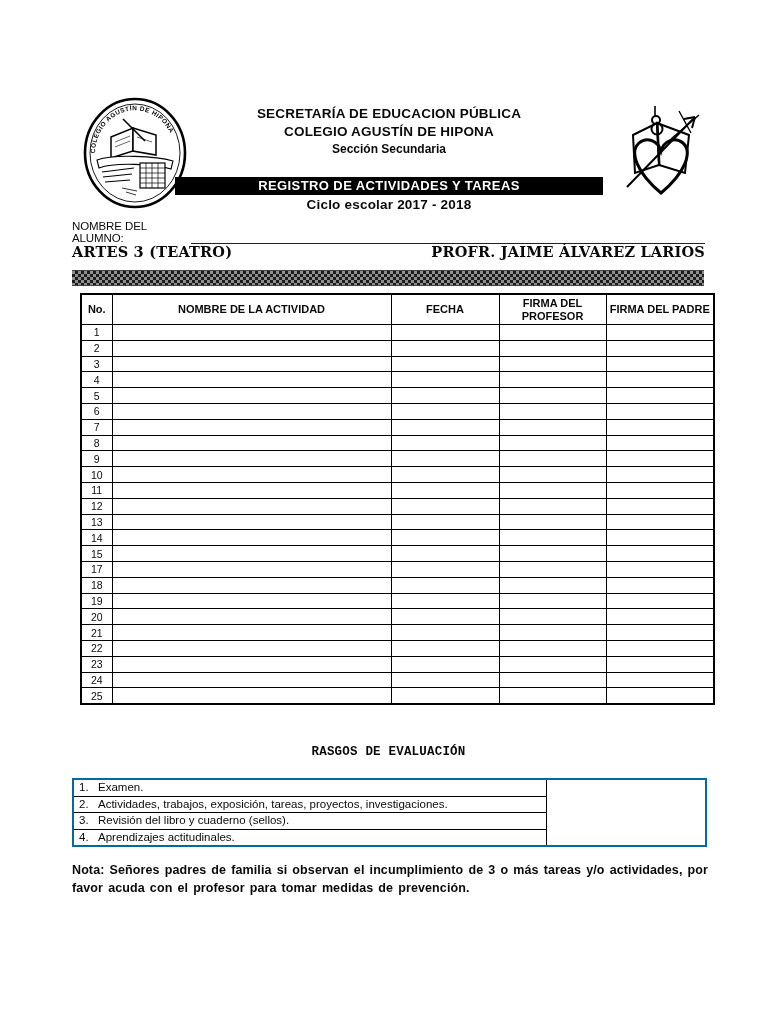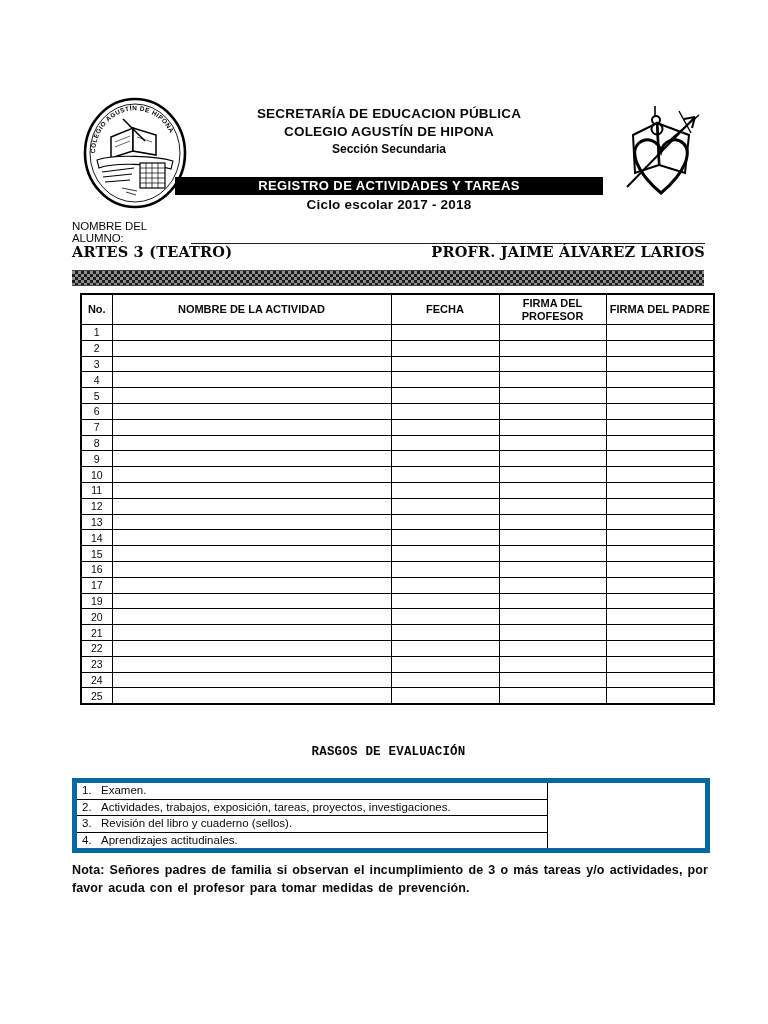--- a/index.html
+++ b/index.html
@@ -33,21 +33,21 @@
   table{border-collapse:collapse;table-layout:fixed;}
   .acts{left:80px;top:293px;width:633px;border:2px solid #000;}
   .acts th{border:1px solid #000;font-size:11px;font-weight:bold;line-height:12.5px;
            padding:2px 1px;height:25px;vertical-align:middle;}
   .acts td{border:1px solid #000;height:14.8px;font-size:10.5px;line-height:14px;
            padding:0;text-align:center;vertical-align:middle;}
 
   
   .eval-title{left:72px;top:745px;width:633px;text-align:center;font-weight:bold;
               font-size:12.5px;letter-spacing:.2px;font-family:Liberation Mono, monospace;}
-  .rasgos{left:72px;top:778px;width:633px;border:5px solid #0369a1;}
+  .rasgos{left:72px;top:778px;width:633px;border:2px solid #0369a1;}
   .rasgos td{border:1.5px solid #000;font-size:11.5px;height:15.5px;line-height:15px;
              padding:0 5px;vertical-align:middle;white-space:nowrap;overflow:hidden;}
   .ev-num{display:inline-block;width:19px;}
 
   
   .note{left:72px;top:862px;width:636px;font-weight:bold;font-size:12.5px;
         line-height:17.5px;text-align:justify;letter-spacing:.1px;word-spacing:1.5px;}
 
   svg{display:block;width:100%;height:100%;}
 </style>
@@ -238,28 +238,28 @@
         <td></td>
       </tr>
       <tr>
         <td>15</td>
         <td></td>
         <td></td>
         <td></td>
         <td></td>
       </tr>
       <tr>
-        <td>16</td>
-        <td></td>
-        <td></td>
-        <td></td>
-        <td></td>
-      </tr>
-      <tr>
         <td>17</td>
+        <td></td>
+        <td></td>
+        <td></td>
+        <td></td>
+      </tr>
+      <tr>
+        <td>18</td>
         <td></td>
         <td></td>
         <td></td>
         <td></td>
       </tr>
       <tr>
         <td>19</td>
         <td></td>
         <td></td>
         <td></td>

